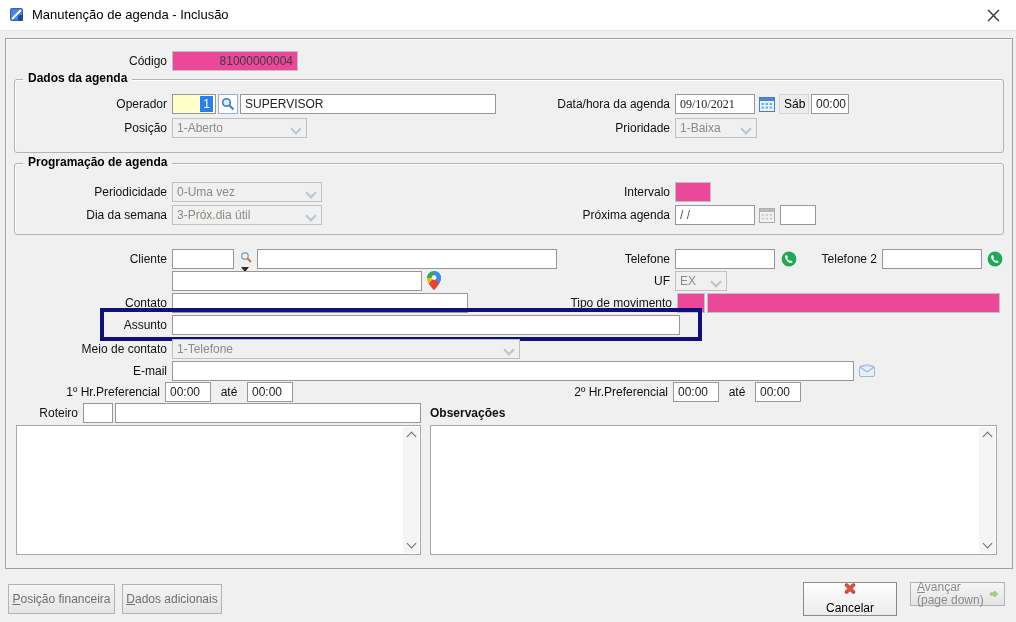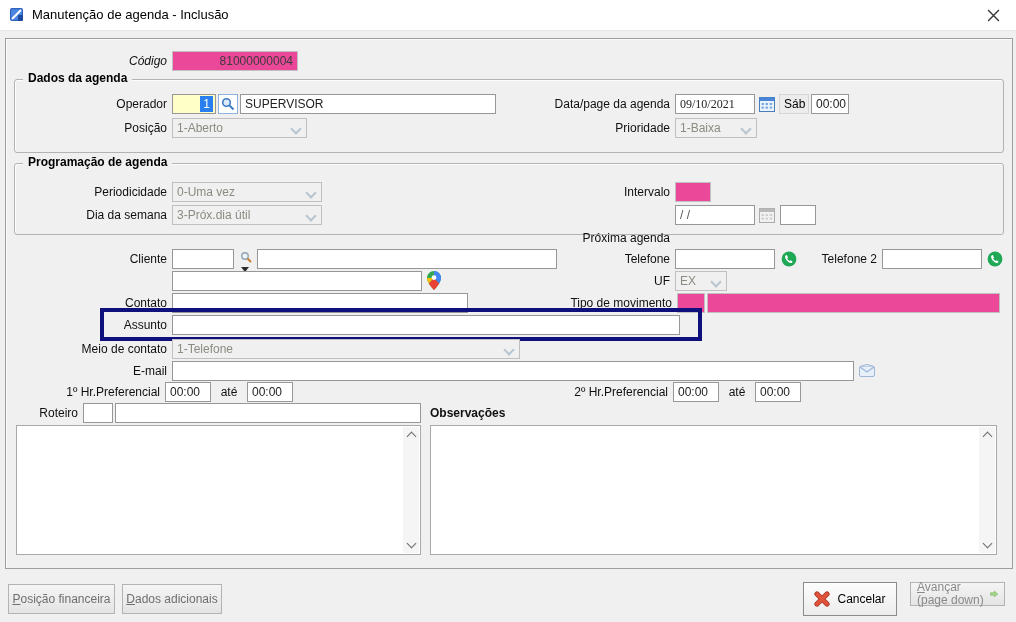--- a/index.html
+++ b/index.html
@@ -66,39 +66,39 @@
     <span class="title-text">Manutenção de agenda - Inclusão</span>
     <span class="close-btn">
       <svg width="13" height="13" viewBox="0 0 12 12">
         <path d="M1 1 L11 11 M11 1 L1 11" stroke="#3a3a3a" stroke-width="1.3"></path>
       </svg>
     </span>
   </div>
 
   <div class="panel"></div>
 
-  <span class="lbl" style="left:10px;top:51px;width:157px;font-style:italic;">Código</span>
+  <span class="lbl" style="left:10px;top:51px;width:157px;">Código</span>
   <span class="field dis right" style="left:172px;top:51px;width:126px;color:#3c3c3c;">81000000004</span>
 
   <div class="group" style="left:14px;top:79px;width:988px;height:72px;">
     <span class="legend">Dados da agenda</span>
   </div>
   <span class="lbl" style="left:10px;top:94px;width:157px;">Operador</span>
   <span class="field yellow" style="left:172px;top:94px;width:44px;">
       <span class="sel">1</span>
     </span>
   <span class="icobtn sqbtn" style="left:218px;top:94px;width:20px;height:20px;">
     <svg width="14" height="14" viewBox="0 0 14 14">
       <circle cx="5.5" cy="5.5" r="3.8" fill="#dcebfb" stroke="#3d79c4" stroke-width="1.6"></circle>
       <path d="M8.5 8.5 L12.5 12.5" stroke="#3d79c4" stroke-width="2"></path>
     </svg>
   </span>
   <span class="field" style="left:240px;top:94px;width:256px;">SUPERVISOR</span>
 
-  <span class="lbl" style="left:500px;top:94px;width:170px;">Data/page da agenda</span>
+  <span class="lbl" style="left:500px;top:94px;width:170px;">Data/hora da agenda</span>
   <span class="field" style="left:675px;top:94px;width:80px;font-family:Liberation Serif, serif;">09/10/2021</span>
   <span class="icobtn" style="left:757px;top:95px;width:19px;height:18px;">
     <svg width="16" height="15" viewBox="0 0 16 15">
       <rect x="0.5" y="0.5" width="15" height="14" fill="#eaf2fb" stroke="#4a7ebb"></rect>
       <rect x="0.5" y="0.5" width="15" height="3.5" fill="#4a86d8"></rect>
       <g fill="#74a9e6">
         <rect x="2.5" y="6" width="2.4" height="2"></rect>
           <rect x="6.6" y="6" width="2.4" height="2"></rect>
           <rect x="10.7" y="6" width="2.4" height="2"></rect>
         <rect x="2.5" y="9.6" width="2.4" height="2"></rect>
@@ -118,21 +118,21 @@
   <div class="group" style="left:14px;top:163px;width:988px;height:70px;">
     <span class="legend">Programação de agenda</span>
   </div>
   <span class="lbl" style="left:10px;top:182px;width:157px;">Periodicidade</span>
   <span class="combo" style="left:172px;top:182px;width:150px;"><span>0-Uma vez</span><span class="cv"></span></span>
   <span class="lbl" style="left:500px;top:182px;width:170px;">Intervalo</span>
   <span class="field dis" style="left:675px;top:182px;width:36px;"></span>
 
   <span class="lbl" style="left:10px;top:205px;width:157px;">Dia da semana</span>
   <span class="combo" style="left:172px;top:205px;width:150px;"><span>3-Próx.dia útil</span><span class="cv"></span></span>
-  <span class="lbl" style="left:500px;top:205px;width:170px;margin-top:23px;">Próxima agenda</span>
+  <span class="lbl" style="left:500px;top:205px;width:170px;">Próxima agenda</span>
   <span class="field" style="left:675px;top:205px;width:80px;color:#555;">/ /</span>
   <span class="icobtn" style="left:757px;top:206px;width:19px;height:18px;">
     <svg width="16" height="15" viewBox="0 0 16 15">
       <rect x="0.5" y="0.5" width="15" height="14" fill="#f1f1f1" stroke="#ababab"></rect>
       <rect x="0.5" y="0.5" width="15" height="3.5" fill="#b9b9b9"></rect>
       <g fill="#cfcfcf">
         <rect x="2.5" y="6" width="2.4" height="2"></rect>
           <rect x="6.6" y="6" width="2.4" height="2"></rect>
           <rect x="10.7" y="6" width="2.4" height="2"></rect>
         <rect x="2.5" y="9.6" width="2.4" height="2"></rect>
@@ -244,21 +244,21 @@
     </div>
   </div>
 
   <div class="btn" style="left:8px;top:584px;width:107px;height:30px;">
     <span><span class="accel">P</span><span>osição financeira</span></span>
   </div>
   <div class="btn" style="left:122px;top:584px;width:100px;height:30px;">
     <span><span class="accel">D</span><span>ados adicionais</span></span>
   </div>
 
-  <div class="btn enabled" style="left:803px;top:582px;width:94px;height:34px;gap:7px;">
+  <div class="btn enabled" style="left:803px;top:582px;width:94px;height:34px;gap:7px;flex-direction:column;">
     <svg width="16" height="16" viewBox="0 0 16 16">
       <path d="M3 3 L13 13 M13 3 L3 13" stroke="#a93420" stroke-width="5.2" stroke-linecap="round"></path>
       <path d="M3 3 L13 13 M13 3 L3 13" stroke="#e0543c" stroke-width="3.4" stroke-linecap="round"></path>
     </svg>
     <span>Cancelar</span>
   </div>
 
   <div class="btn" style="left:910px;top:582px;width:95px;height:24px;justify-content:flex-start;padding:0 6px;gap:6px;">
     <span style="line-height:13px;color:#8a8a8a;text-align:left;">
       <span><span class="accel">A</span><span>vançar</span></span><br>

